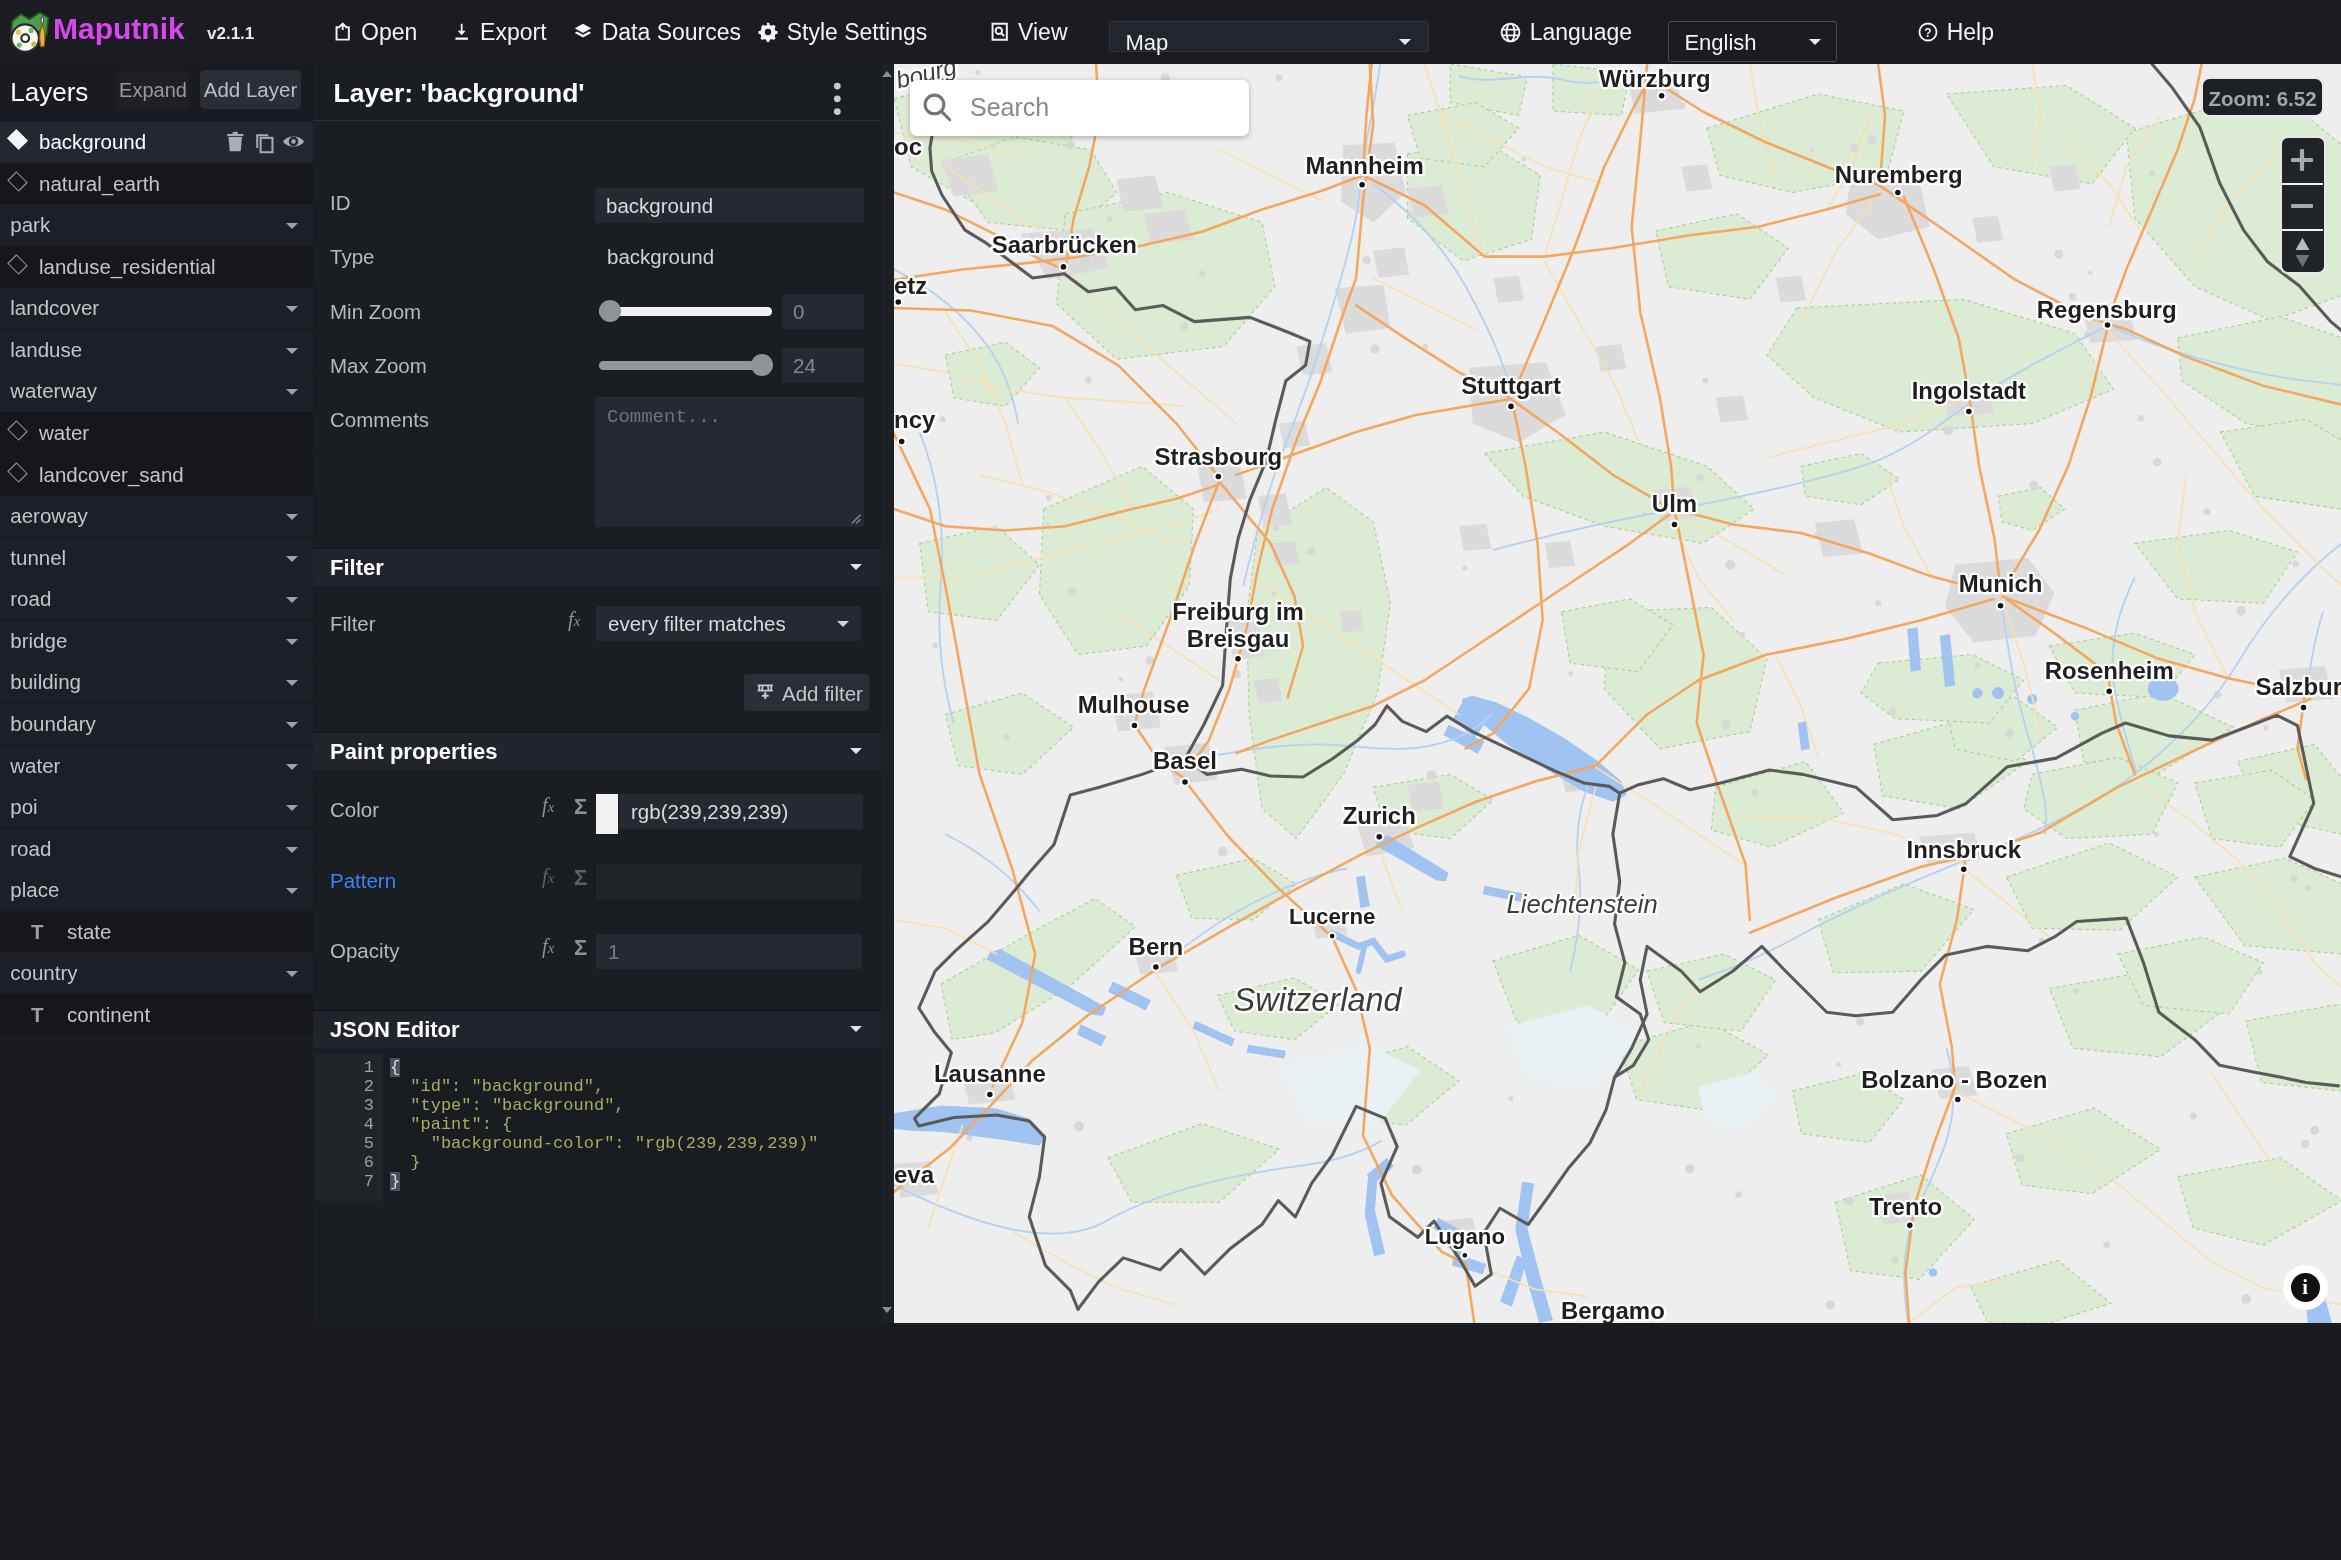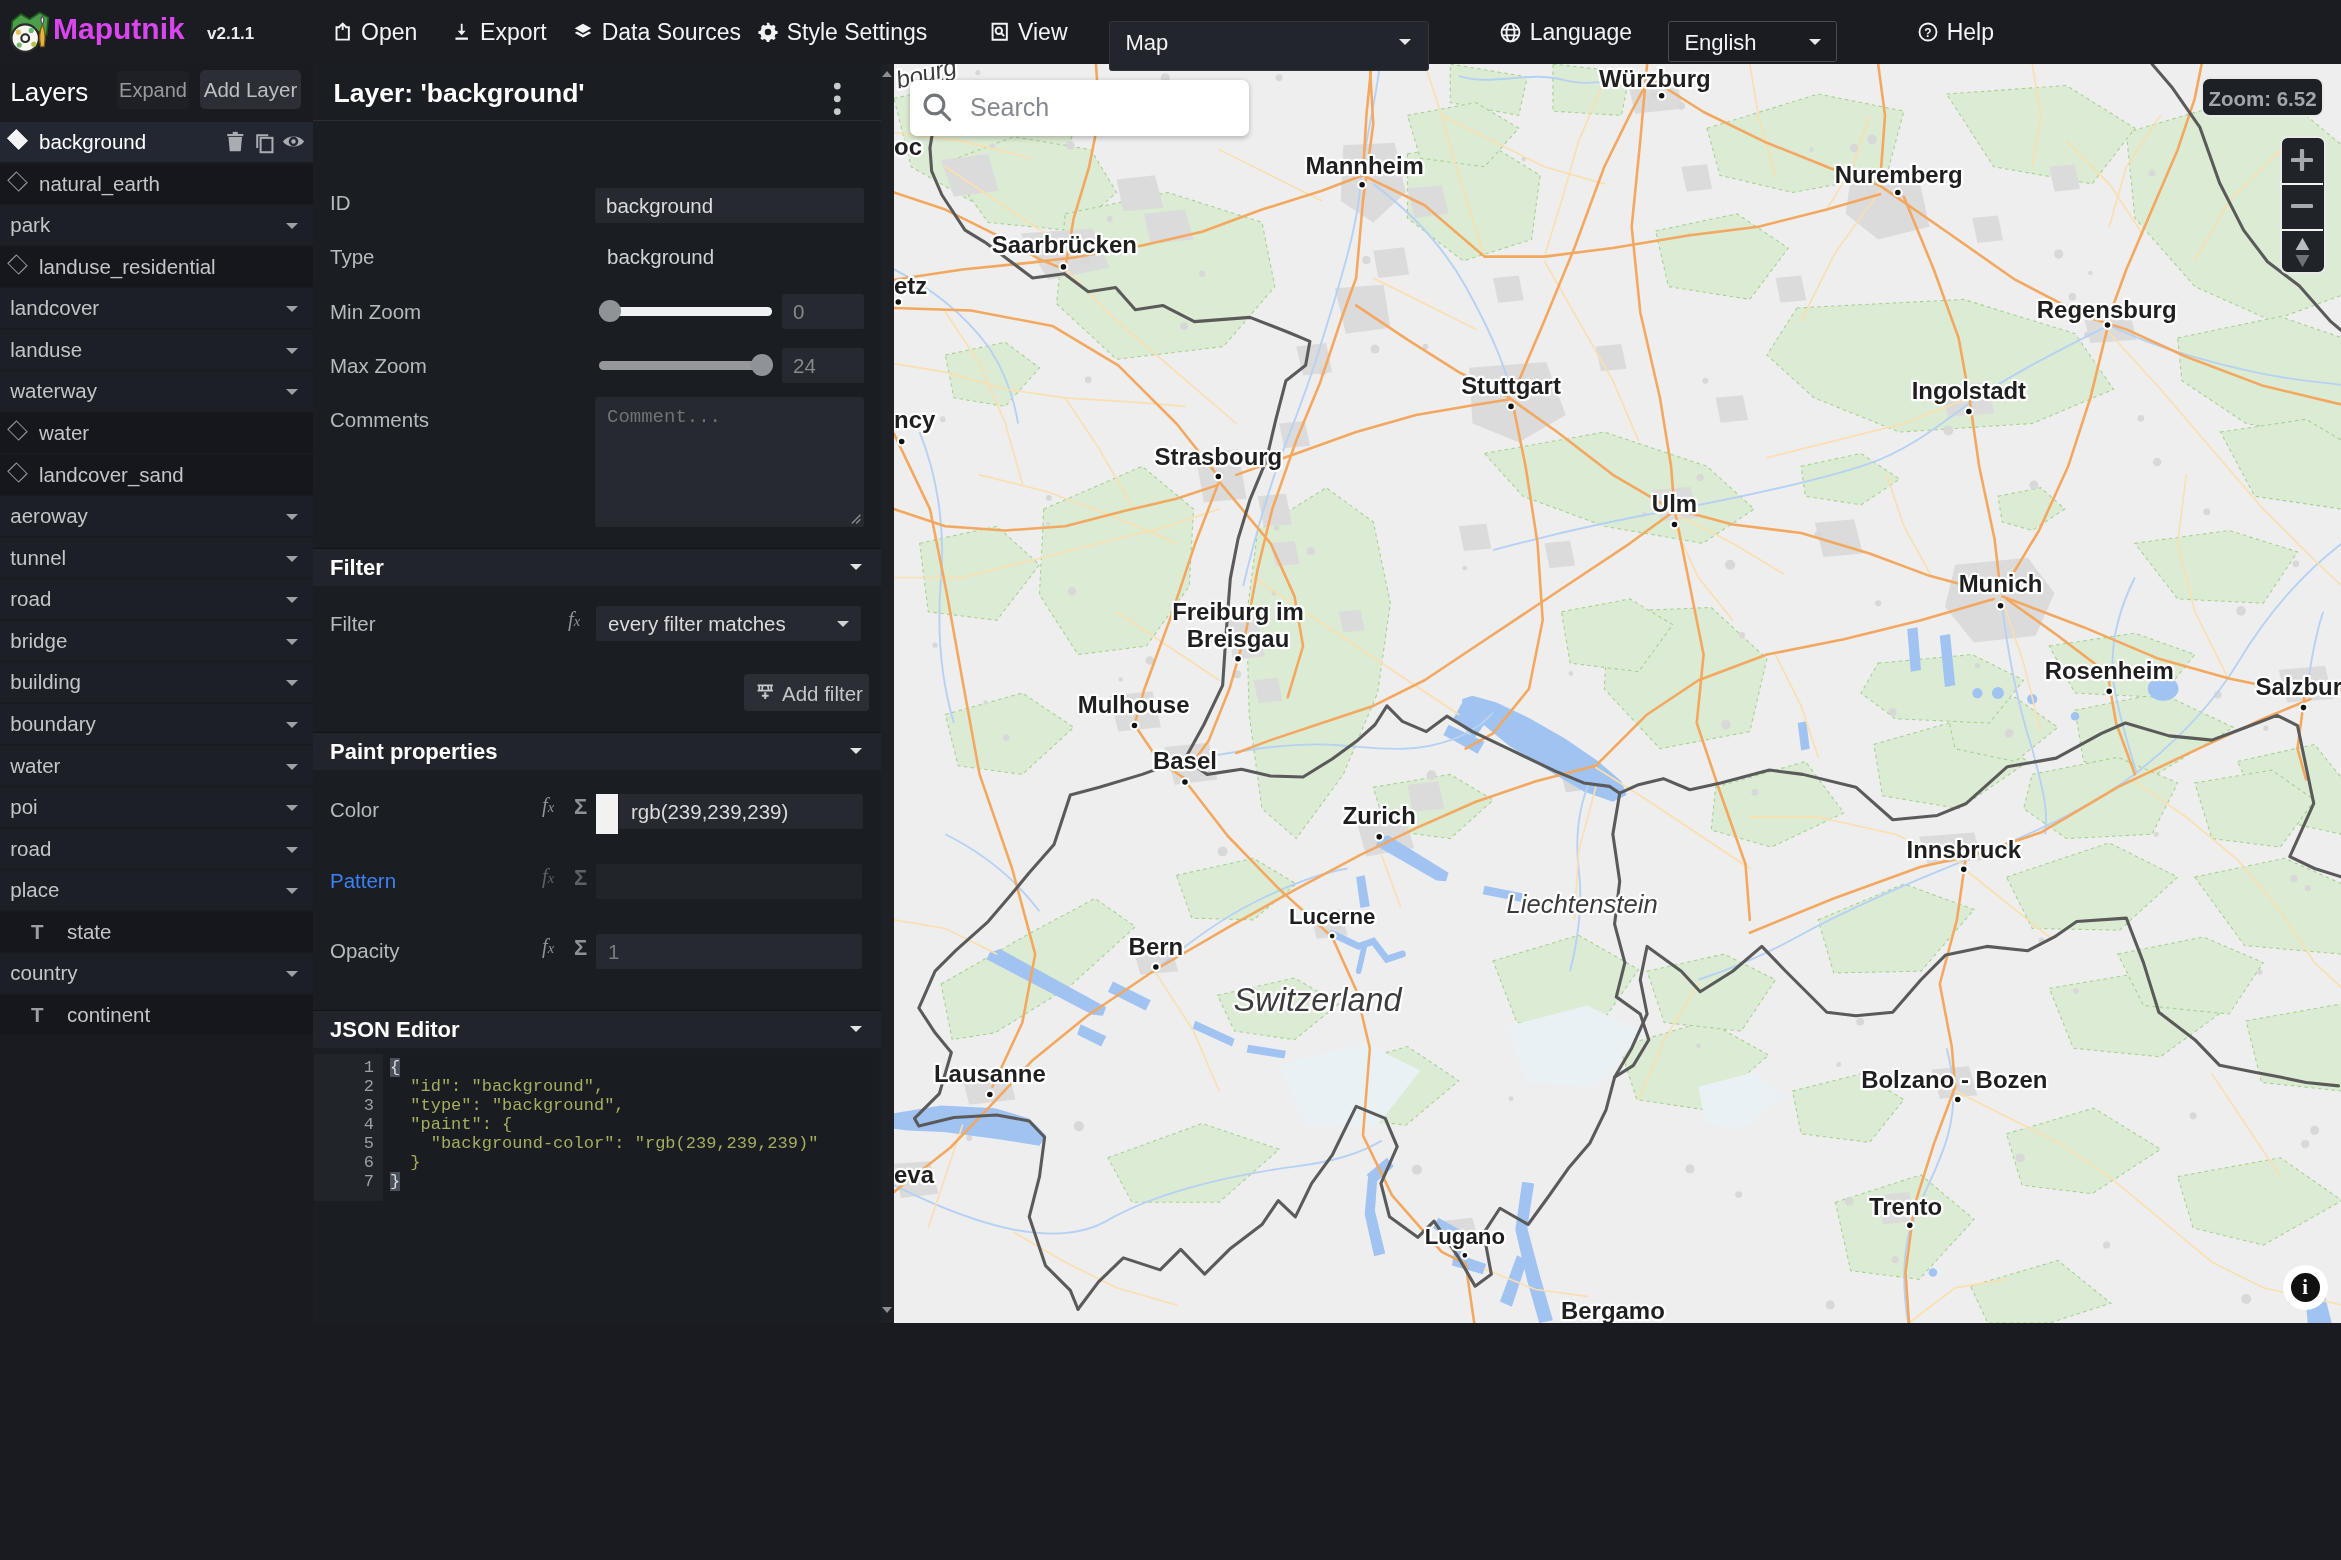--- a/index.html
+++ b/index.html
@@ -98,21 +98,21 @@
   </div>
 
   <div class="navitem" style="left:989px;">
     <svg width="21.4" height="21.4" viewBox="0 0 24 24">
         <path d="M4 3 h16 v18 h-16 Z" fill="none" stroke="#f2f3f5" stroke-width="2.2"></path>
         <circle cx="11" cy="11" r="3.6" fill="none" stroke="#f2f3f5" stroke-width="2.2"></circle>
         <path d="M13.5 13.5 L17 17" stroke="#f2f3f5" stroke-width="2.2"></path>
       </svg>
     <span>View</span>
   </div>
-  <div class="abs" style="left:1109px;top:21.4px;width:320px;height:50px;background:#22252b;border:0.9px solid #32353b;border-radius:2.6px;">
+  <div class="abs" style="left:1109px;top:21.4px;width:320px;height:31px;background:#22252b;border:0.9px solid #32353b;border-radius:2.6px;">
     <span class="abs" style="left:15.4px;top:7.7px;color:#f2f3f5;font-size:22px;">Map</span>
     <span class="caret" style="right:17px;top:17px;border-top-color:#e8e9eb;"></span>
   </div>
 
   <div class="navitem" style="left:1499px;">
     <svg width="23" height="23" viewBox="0 0 24 24">
         <circle cx="12" cy="12" r="9.3" fill="none" stroke="#f2f3f5" stroke-width="2"></circle>
         <ellipse cx="12" cy="12" rx="4.2" ry="9.3" fill="none" stroke="#f2f3f5" stroke-width="2"></ellipse>
         <path d="M3 9 h18 M3 15 h18" stroke="#f2f3f5" stroke-width="2" fill="none"></path>
       </svg>

